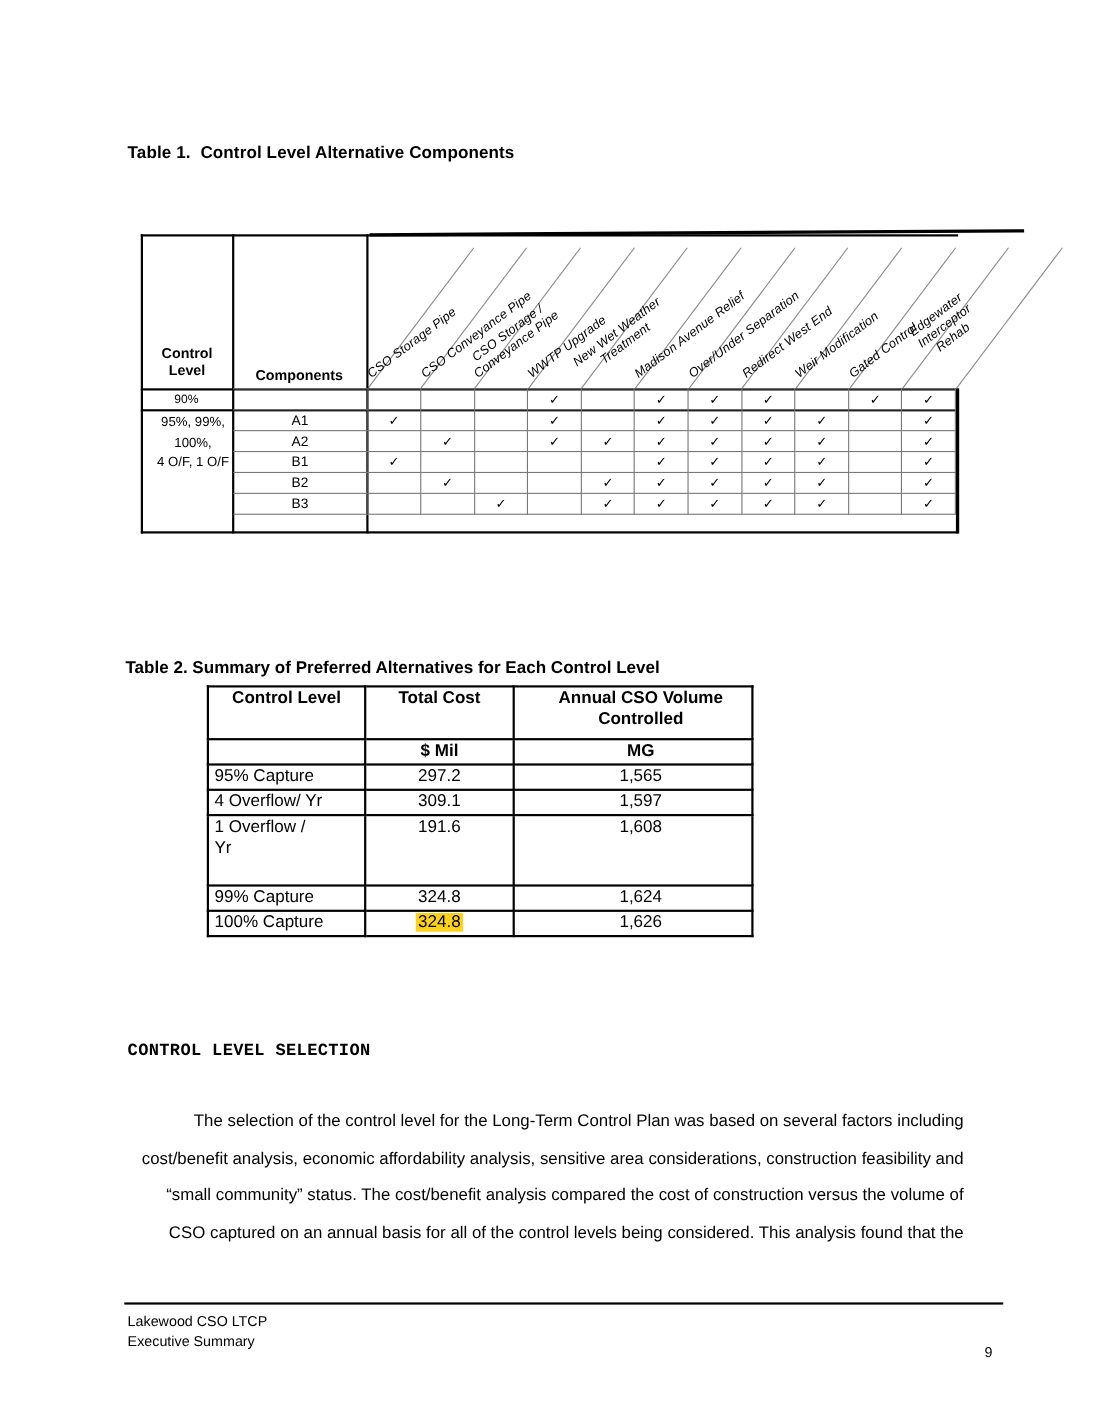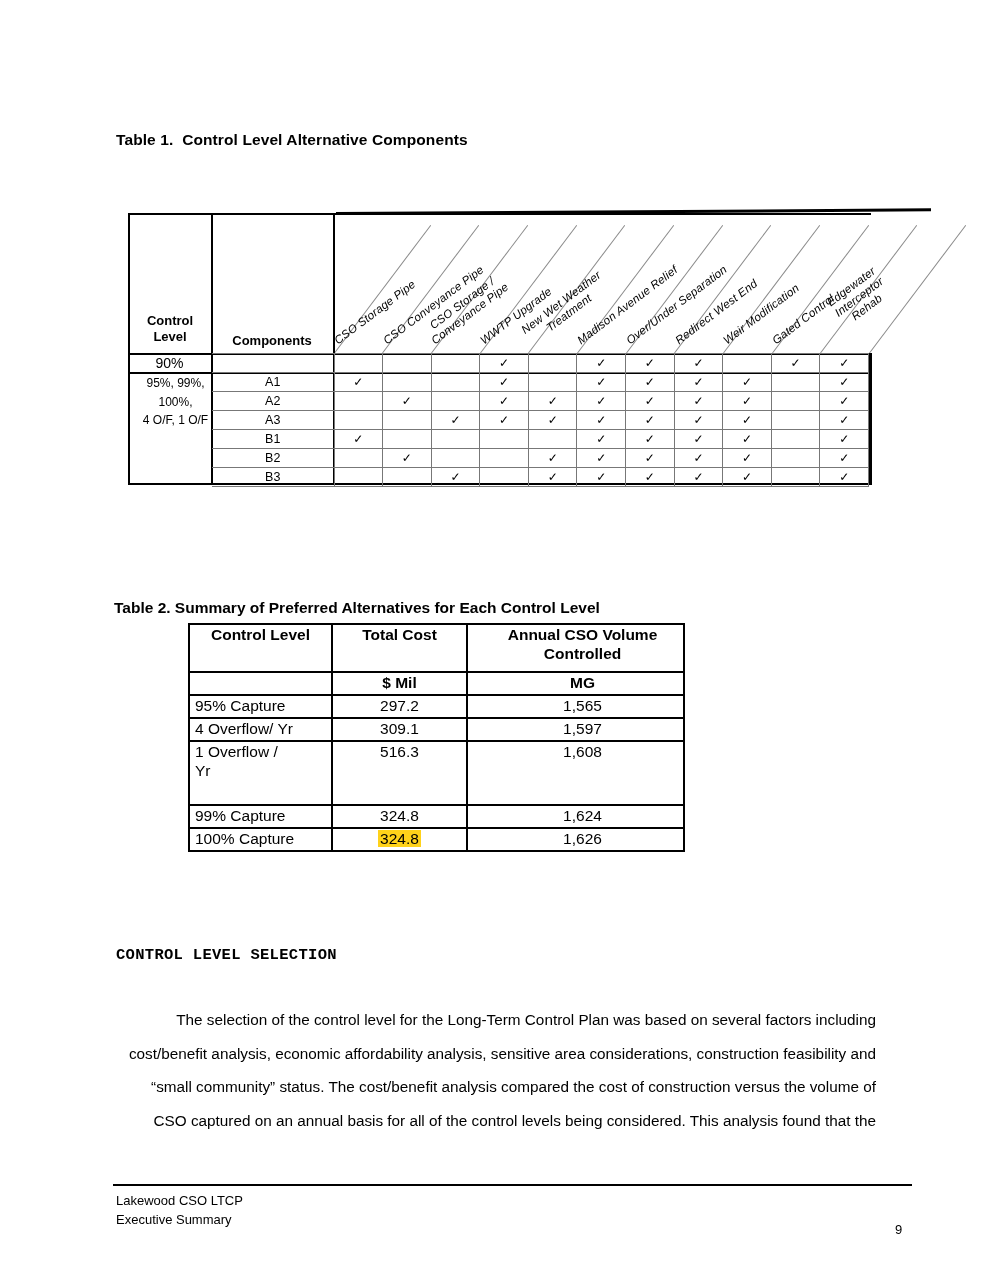--- a/index.html
+++ b/index.html
@@ -109,21 +109,21 @@
     font-size: 12px;
     text-align: center;
     line-height: 1.55;
     white-space: pre-line;
     overflow: hidden;
   }
   #t1-row0-label {
     position: absolute;
     left: 0px; top: 142px;
     width: 83px;
-    font-size: 14px;
+    font-size: 11px;
     text-align: center;
     line-height: 17px;
   }
 
   #t1-grid {
     position: absolute;
     left: 84px; top: 140px;
     width: 657px;
     border-collapse: collapse;
     table-layout: fixed;
@@ -293,34 +293,20 @@
           <td class="chk"><span class="check">✓</span></td>
           <td class="chk"><span class="check">✓</span></td>
           <td class="chk"></td>
           <td class="chk"><span class="check">✓</span></td>
         </tr>
         <tr class="r2">
           <td class="altcol">A2</td>
           <td class="chk"></td>
           <td class="chk"><span class="check">✓</span></td>
           <td class="chk"></td>
-          <td class="chk"><span class="check">✓</span></td>
-          <td class="chk"><span class="check">✓</span></td>
-          <td class="chk"><span class="check">✓</span></td>
-          <td class="chk"><span class="check">✓</span></td>
-          <td class="chk"><span class="check">✓</span></td>
-          <td class="chk"><span class="check">✓</span></td>
-          <td class="chk"></td>
-          <td class="chk"><span class="check">✓</span></td>
-        </tr>
-        <tr class="r3">
-          <td class="altcol">A3</td>
-          <td class="chk"></td>
-          <td class="chk"></td>
-          <td class="chk"><span class="check">✓</span></td>
           <td class="chk"><span class="check">✓</span></td>
           <td class="chk"><span class="check">✓</span></td>
           <td class="chk"><span class="check">✓</span></td>
           <td class="chk"><span class="check">✓</span></td>
           <td class="chk"><span class="check">✓</span></td>
           <td class="chk"><span class="check">✓</span></td>
           <td class="chk"></td>
           <td class="chk"><span class="check">✓</span></td>
         </tr>
         <tr class="r4">
@@ -390,21 +376,21 @@
         <td class="c-vol">1,565</td>
       </tr>
       <tr class="data">
         <td class="c-level" style="white-space: pre-line;">4 Overflow/ Yr</td>
         <td class="c-cost">309.1</td>
         <td class="c-vol">1,597</td>
       </tr>
       <tr class="data tall">
         <td class="c-level" style="white-space: pre-line;">1 Overflow /
 Yr</td>
-        <td class="c-cost">516.3</td>
+        <td class="c-cost">191.6</td>
         <td class="c-vol">1,608</td>
       </tr>
       <tr class="data">
         <td class="c-level" style="white-space: pre-line;">99% Capture</td>
         <td class="c-cost">324.8</td>
         <td class="c-vol">1,624</td>
       </tr>
       <tr class="data">
         <td class="c-level" style="white-space: pre-line;">100% Capture</td>
         <td class="c-cost"><span class="hl" style="background: rgb(255, 210, 26);">324.8</span></td>

